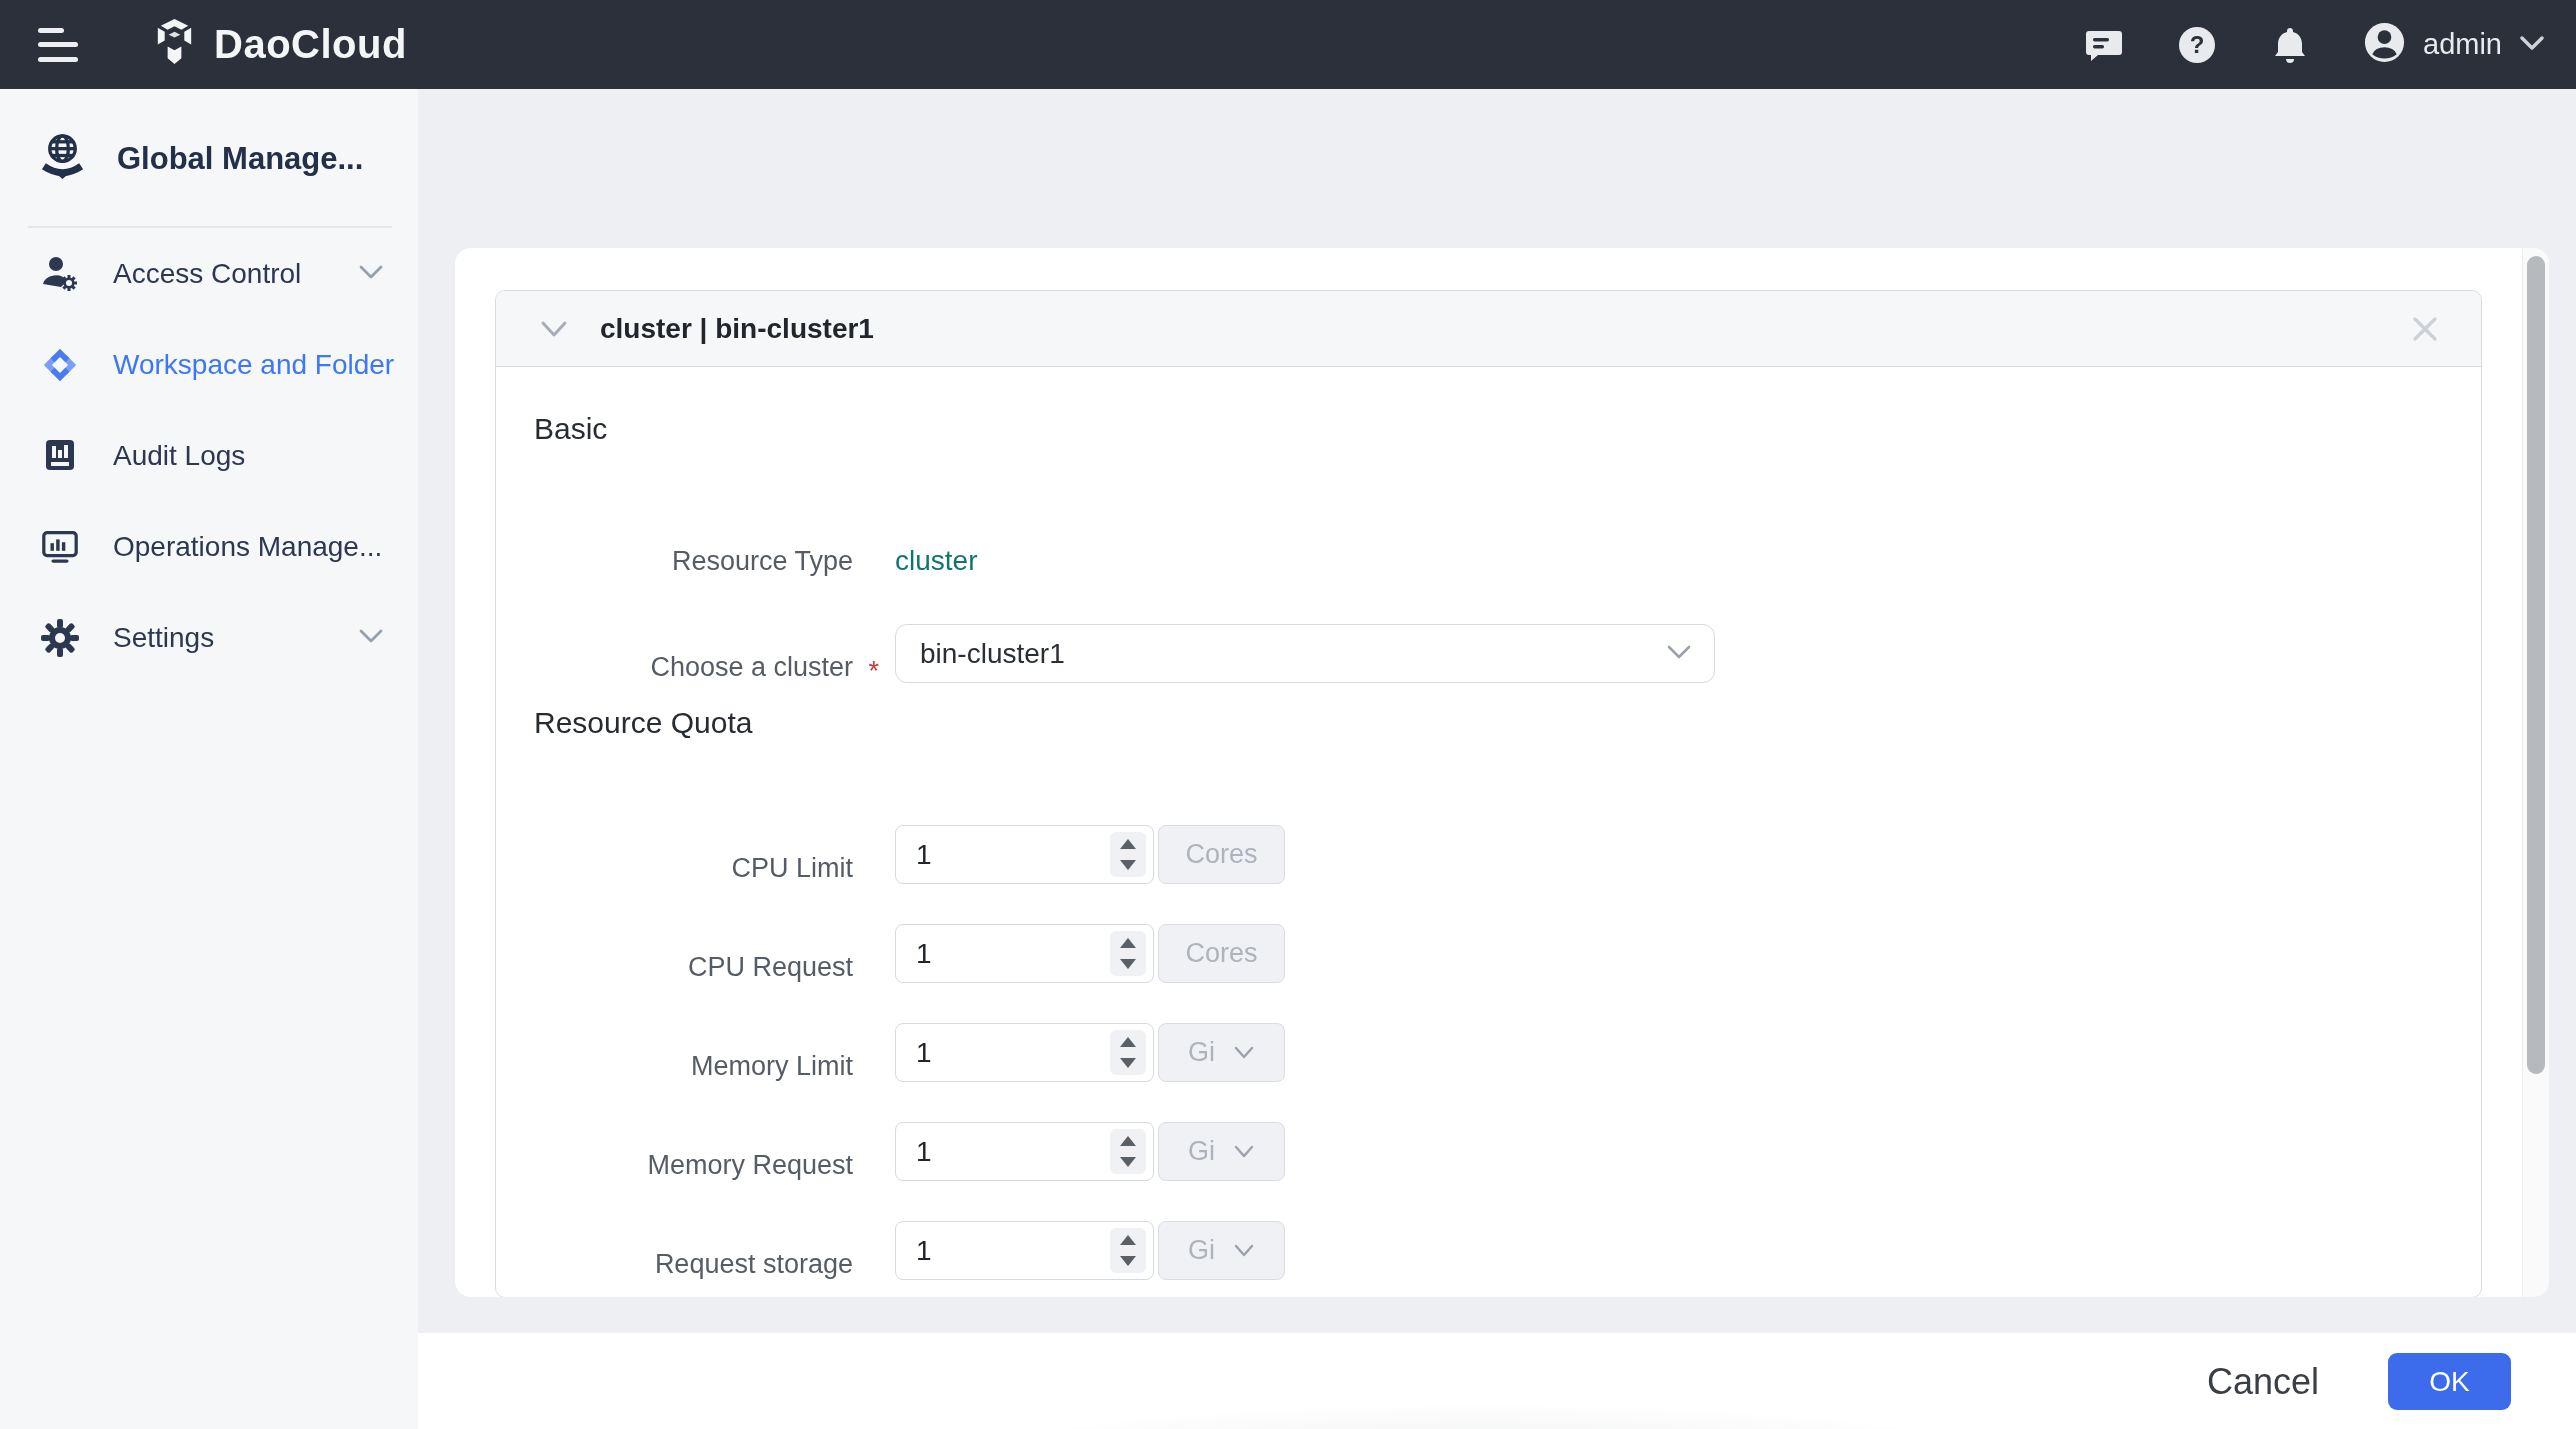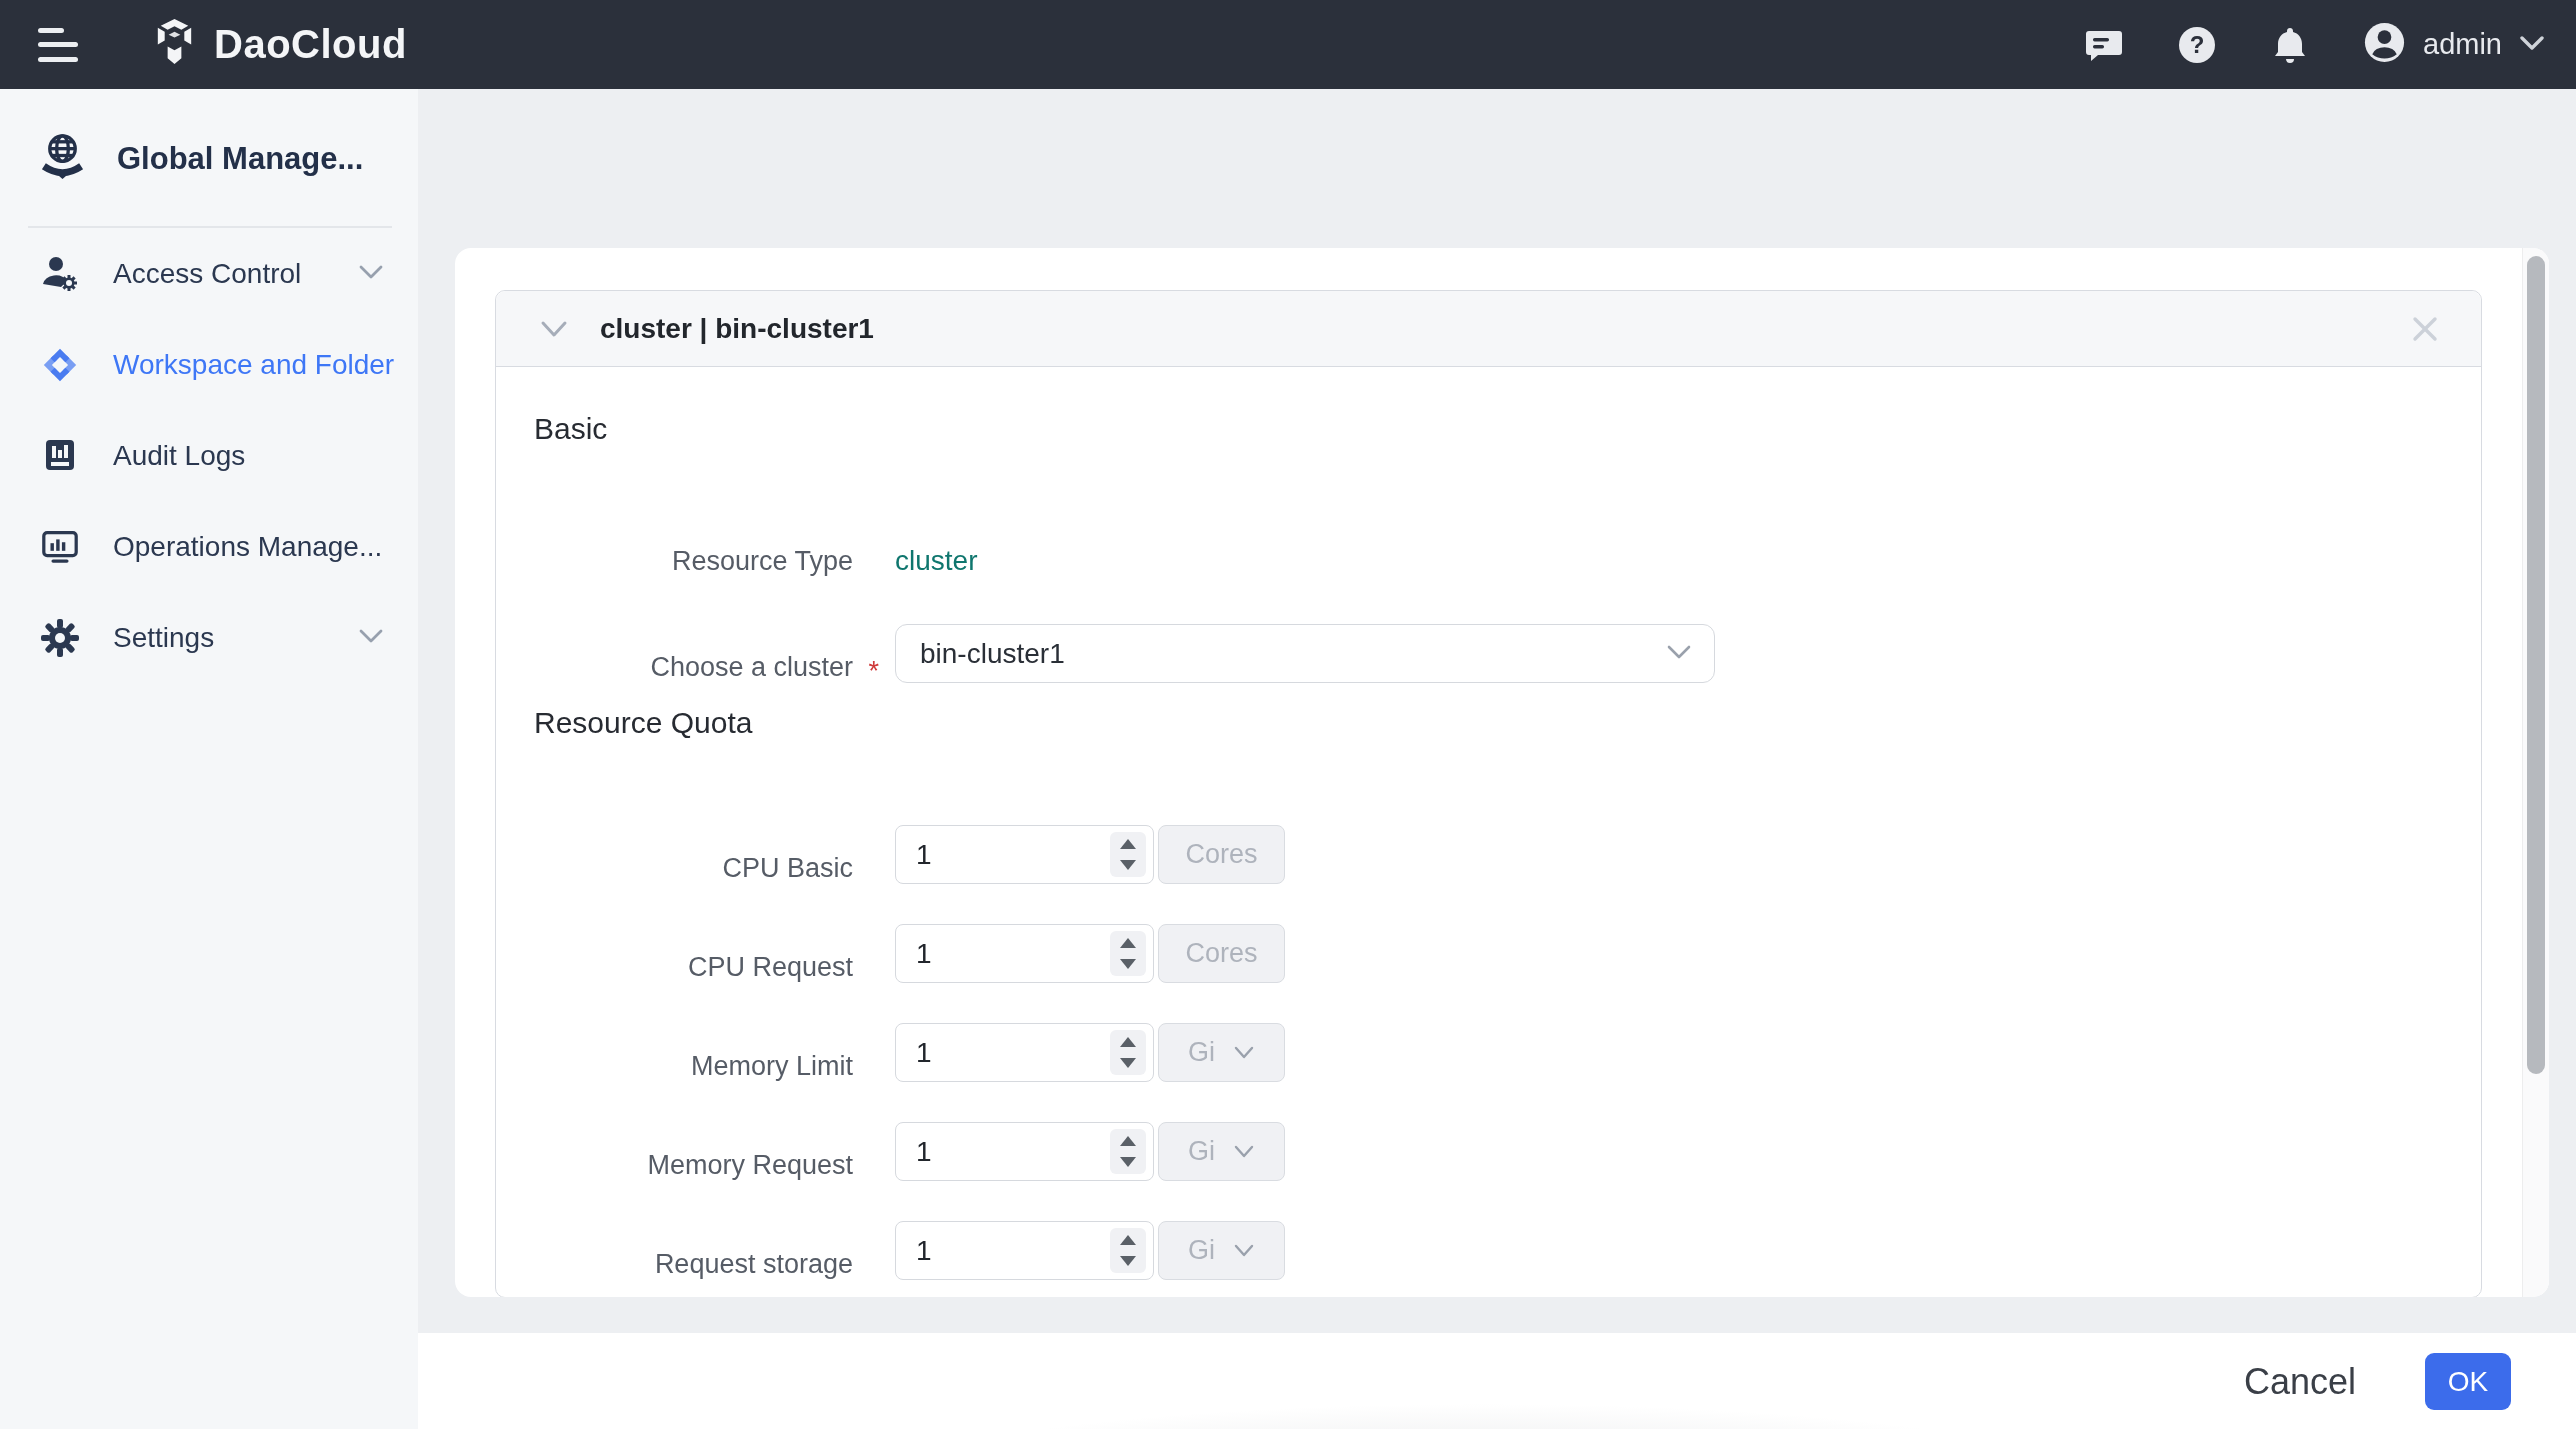--- a/index.html
+++ b/index.html
@@ -102,21 +102,21 @@
   .addon.addon-select { cursor:pointer; gap:18px; }
 
   .footer { position:absolute; left:0; top:1244px; width:2158px; height:97px; background:#ffffff;
     overflow:hidden; }
   .footer::before { content:""; position:absolute; left:8%; right:0; top:30%; bottom:-65%;
     background:radial-gradient(ellipse 52% 110% at 45% 100%, rgba(125,130,138,.22), rgba(125,130,138,0) 62%);
     pointer-events:none; }
   .footer-actions { position:absolute; right:65px; top:0; height:97px; display:flex;
     align-items:center; gap:55px; }
   .cancel-btn { font-size:36px; color:#3a3f47; cursor:pointer; padding:10px 14px; }
-  .ok-btn { width:86px; height:57px; background:#3c6ceb; border:none; border-radius:9px;
+  .ok-btn { width:123px; height:57px; background:#3c6ceb; border:none; border-radius:9px;
     color:#ffffff; font-size:28px; font-family:inherit; cursor:pointer; display:flex;
     align-items:center; justify-content:center; }
 </style>
 </head>
 <body>
 
 <header class="topbar">
   <div class="hamburger">
     <span></span>
       <span></span>
@@ -331,21 +331,21 @@
                       <polyline points="3,4 13,14 23,4" fill="none" stroke="#9aa1ac" stroke-width="2.6" stroke-linecap="round" stroke-linejoin="round"></polyline>
                     </svg>
                 </span>
               </span>
             </span>
           </div>
 
           <div class="section-title sec-quota">Resource Quota</div>
 
           <div class="form-row qrow row-q1">
-            <span class="field-label">CPU Basic</span>
+            <span class="field-label">CPU Limit</span>
             <span class="row-control">
               <span class="num-group">
                 <input class="num-input" value="1" style="">
                 <span class="spinner">
                     <span class="tri-up"></span>
                     <span class="tri-down"></span>
                   </span>
               </span>
               <span class="addon">
                   <span class="addon-text">Cores</span>

